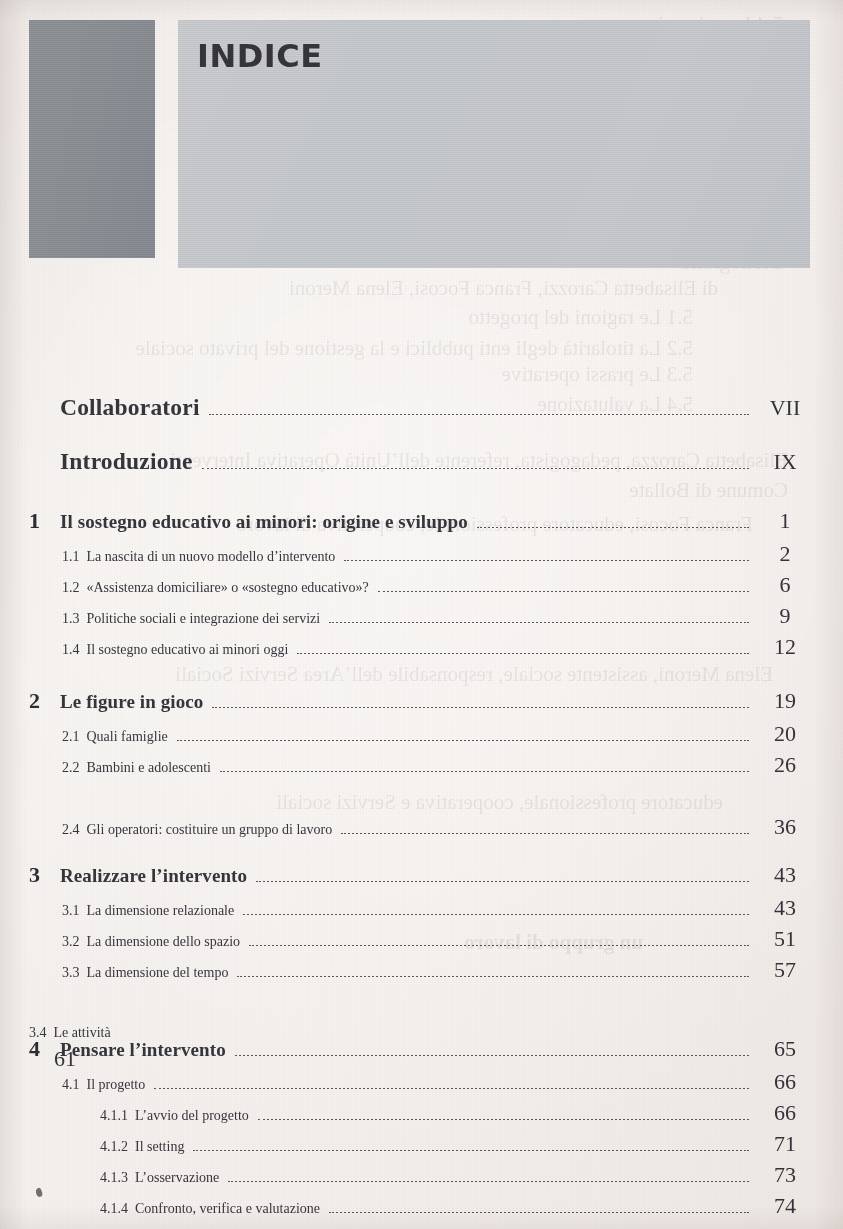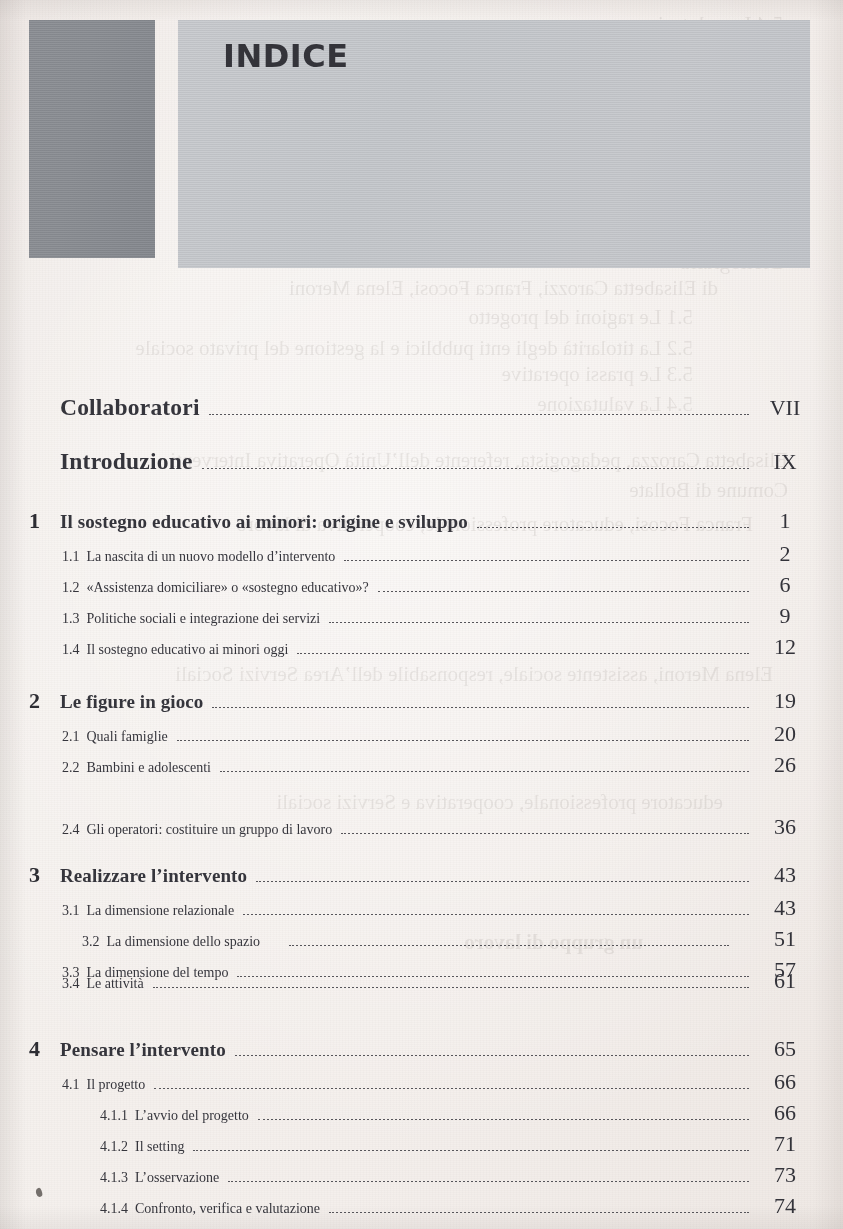--- a/index.html
+++ b/index.html
@@ -83,21 +83,21 @@
     width: 632px; height: 248px;
     background: linear-gradient(115deg, #c7c9cd 0%, #c3c6ca 35%, #c5c7cb 70%, #c0c3c8 100%);
   }
   #header-light-block::after {
     content: "";
     position: absolute; inset: 0;
     background-image: repeating-linear-gradient(0deg, rgba(255,255,255,0.07) 0 1px, rgba(0,0,0,0.035) 1px 2px);
   }
   #page-title {
     position: absolute;
-    left: 223px; top: 24px;
+    left: 197px; top: 24px;
     font-family: "DejaVu Sans", sans-serif;
     font-weight: bold;
     font-size: 45px;
     letter-spacing: 0.5px;
     color: #34343a;
     font-variant: small-caps;
     text-transform: lowercase;
     line-height: 1.25;
     z-index: 4;
   }
@@ -289,33 +289,33 @@
         <div class="label">Realizzare l’intervento</div>
         <div class="leader"></div>
         <div class="pageno">43</div>
       </div>
       <div class="toc-row section" style="top: 895px;">
         <div class="num-col blank"></div>
         <div class="label"><span class="prefix">3.1</span><span>La dimensione relazionale</span></div>
         <div class="leader"></div>
         <div class="pageno">43</div>
       </div>
-      <div class="toc-row section" style="top: 926px; gap: 20px;">
+      <div class="toc-row section" style="top: 926px;">
         <div class="num-col blank"></div>
         <div class="label"><span class="prefix">3.2</span><span>La dimensione dello spazio</span></div>
         <div class="leader"></div>
         <div class="pageno">51</div>
       </div>
       <div class="toc-row section" style="top: 957px;">
         <div class="num-col blank"></div>
         <div class="label"><span class="prefix">3.3</span><span>La dimensione del tempo</span></div>
         <div class="leader"></div>
         <div class="pageno">57</div>
       </div>
-      <div class="toc-row section" style="top: 968px;">
+      <div class="toc-row section" style="top: 992px; flex-direction: column;">
         <div class="num-col blank"></div>
         <div class="label"><span class="prefix">3.4</span><span>Le attività</span></div>
         <div class="leader"></div>
         <div class="pageno">61</div>
       </div>
       <div class="toc-row chapter" style="top: 1036px;">
         <div class="num-col">4</div>
         <div class="label">Pensare l’intervento</div>
         <div class="leader"></div>
         <div class="pageno">65</div>

